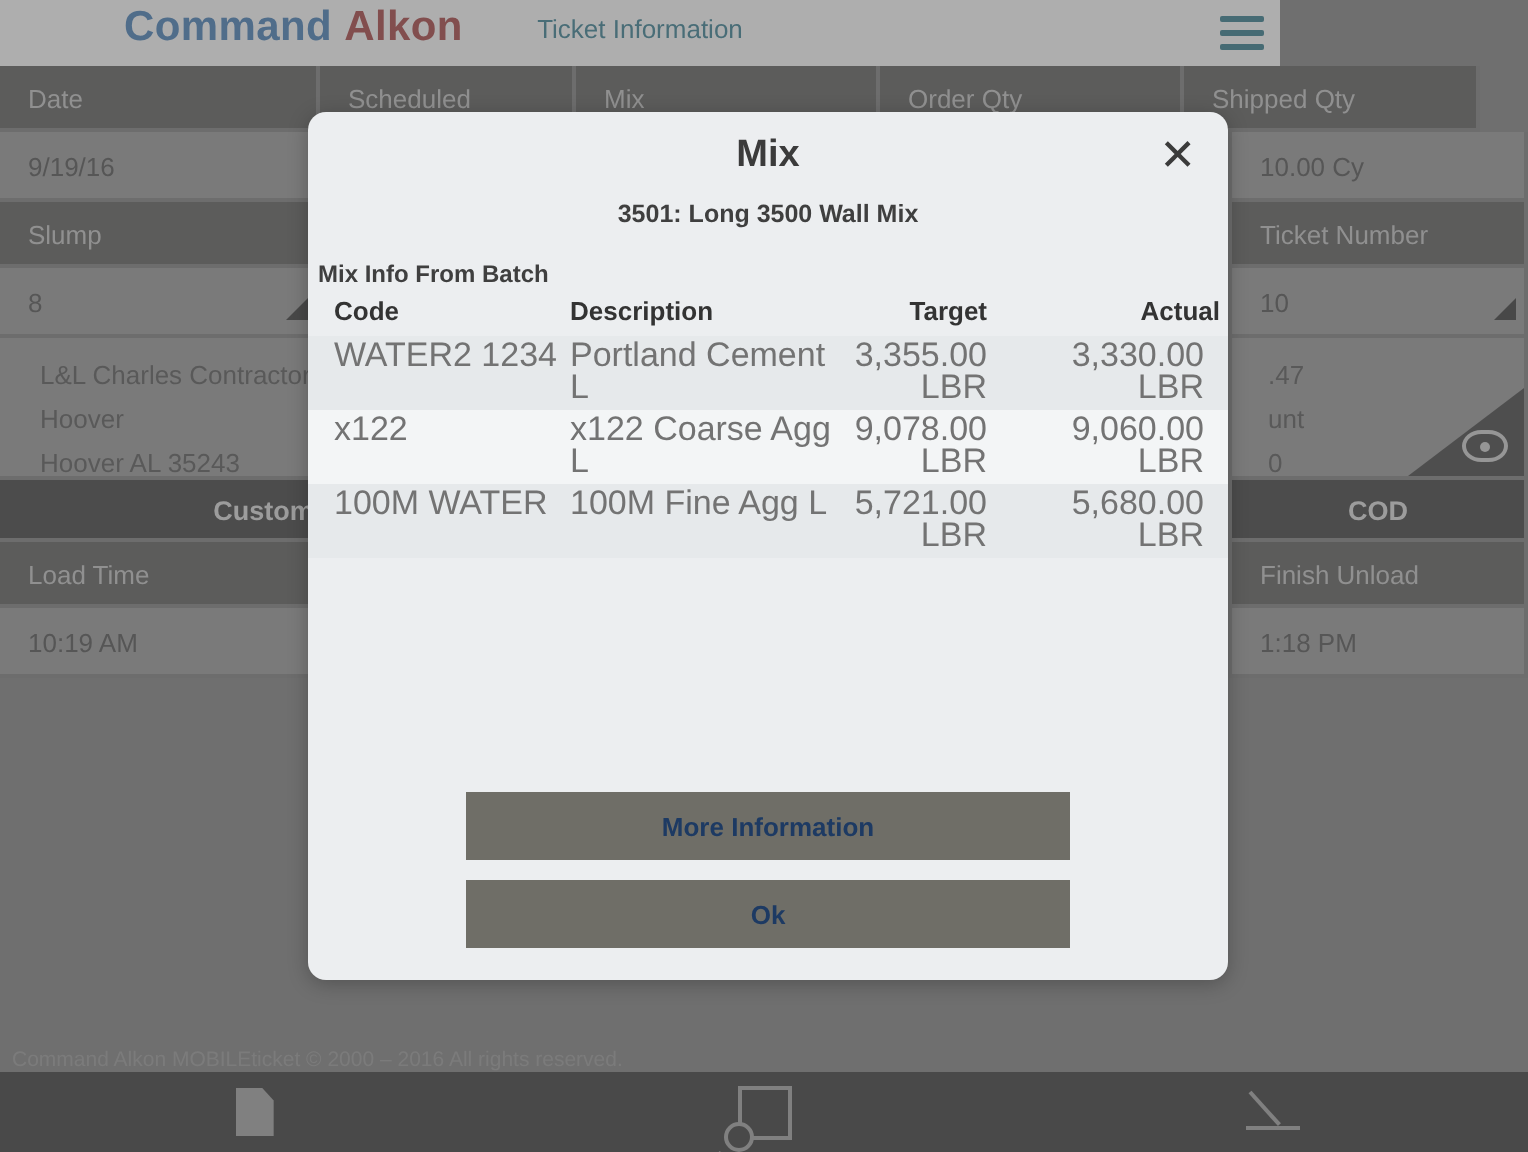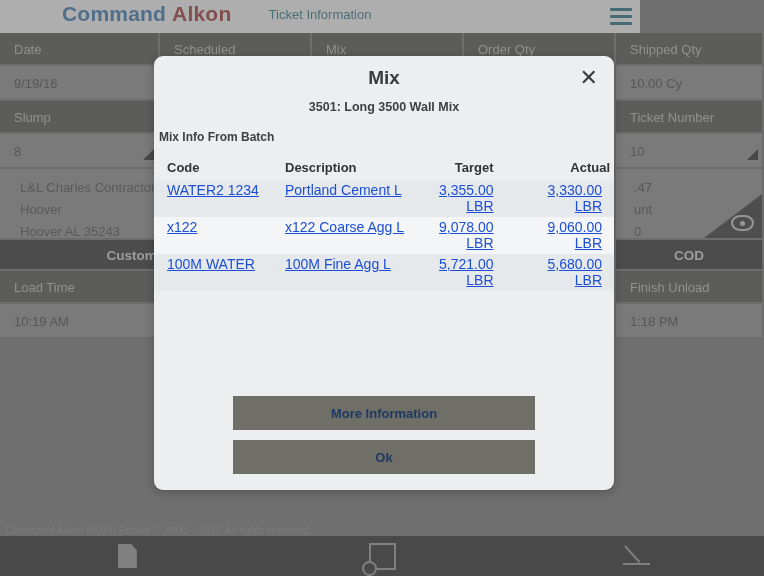--- a/index.html
+++ b/index.html
@@ -185,37 +185,36 @@
     font-size: 12.5px; font-weight: bold; color: #3f3f3f;
     margin-top: 11px;
   }
   .mix-from {
     font-size: 12px; font-weight: bold; color: #3f3f3f;
     margin: 16px 0 0 5px;
   }
   table.mixtable {
     width: 100%;
     border-collapse: collapse;
-    margin-top: 14px;
+    margin-top: 2px;
     table-layout: fixed;
   }
   table.mixtable th {
     font-size: 13px; font-weight: bold; color: #333;
     padding: 2px 0 5px 0;
   }
   table.mixtable th.c-code { text-align: left; padding-left: 13px; width: 118px; }
   table.mixtable th.c-desc { text-align: left; width: 140px; }
   table.mixtable th.c-target { text-align: right; padding-right: 26px; }
   table.mixtable th.c-actual { text-align: right; padding-right: 4px; }
   table.mixtable td {
-    font-size: 14px; color: #1d4ed8;
+    font-size: 17px; color: #737373;
     vertical-align: top;
     padding: 2px 0 3px 0;
     line-height: 16px;
-    text-decoration: underline;
   }
   table.mixtable td.c-code { text-align: left; padding-left: 13px; }
   table.mixtable td.c-desc { text-align: left; }
   table.mixtable td.c-target { text-align: right; padding-right: 26px; }
   table.mixtable td.c-actual { text-align: right; padding-right: 12px; }
   tr.odd td { background: #e6e9eb; }
   tr.even td { background: #f3f5f6; }
 
   .modal-buttons {
     position: absolute; left: 0; right: 0; bottom: 16px; margin-top: 12px;
@@ -247,21 +246,21 @@
         <i></i>
         <i></i>
         <i></i>
       </div>
   </div>
 
   <div class="grid">
 
     <div class="row">
       <div class="cell hdr" style="width:160px">Date</div>
-      <div class="cell hdr" style="width:152px">Scheduled</div>
+      <div class="cell hdr" style="width:128px">Scheduled</div>
       <div class="cell hdr" style="width:152px">Mix</div>
       <div class="cell hdr" style="width:152px">Order Qty</div>
       <div class="cell hdr" style="width:148px">Shipped Qty</div>
     </div>
 
     <div class="row">
       <div class="cell val" style="width:160px">9/19/16</div>
       <div class="cell val" style="width:152px"></div>
       <div class="cell val" style="width:152px"></div>
       <div class="cell val" style="width:152px"></div>

